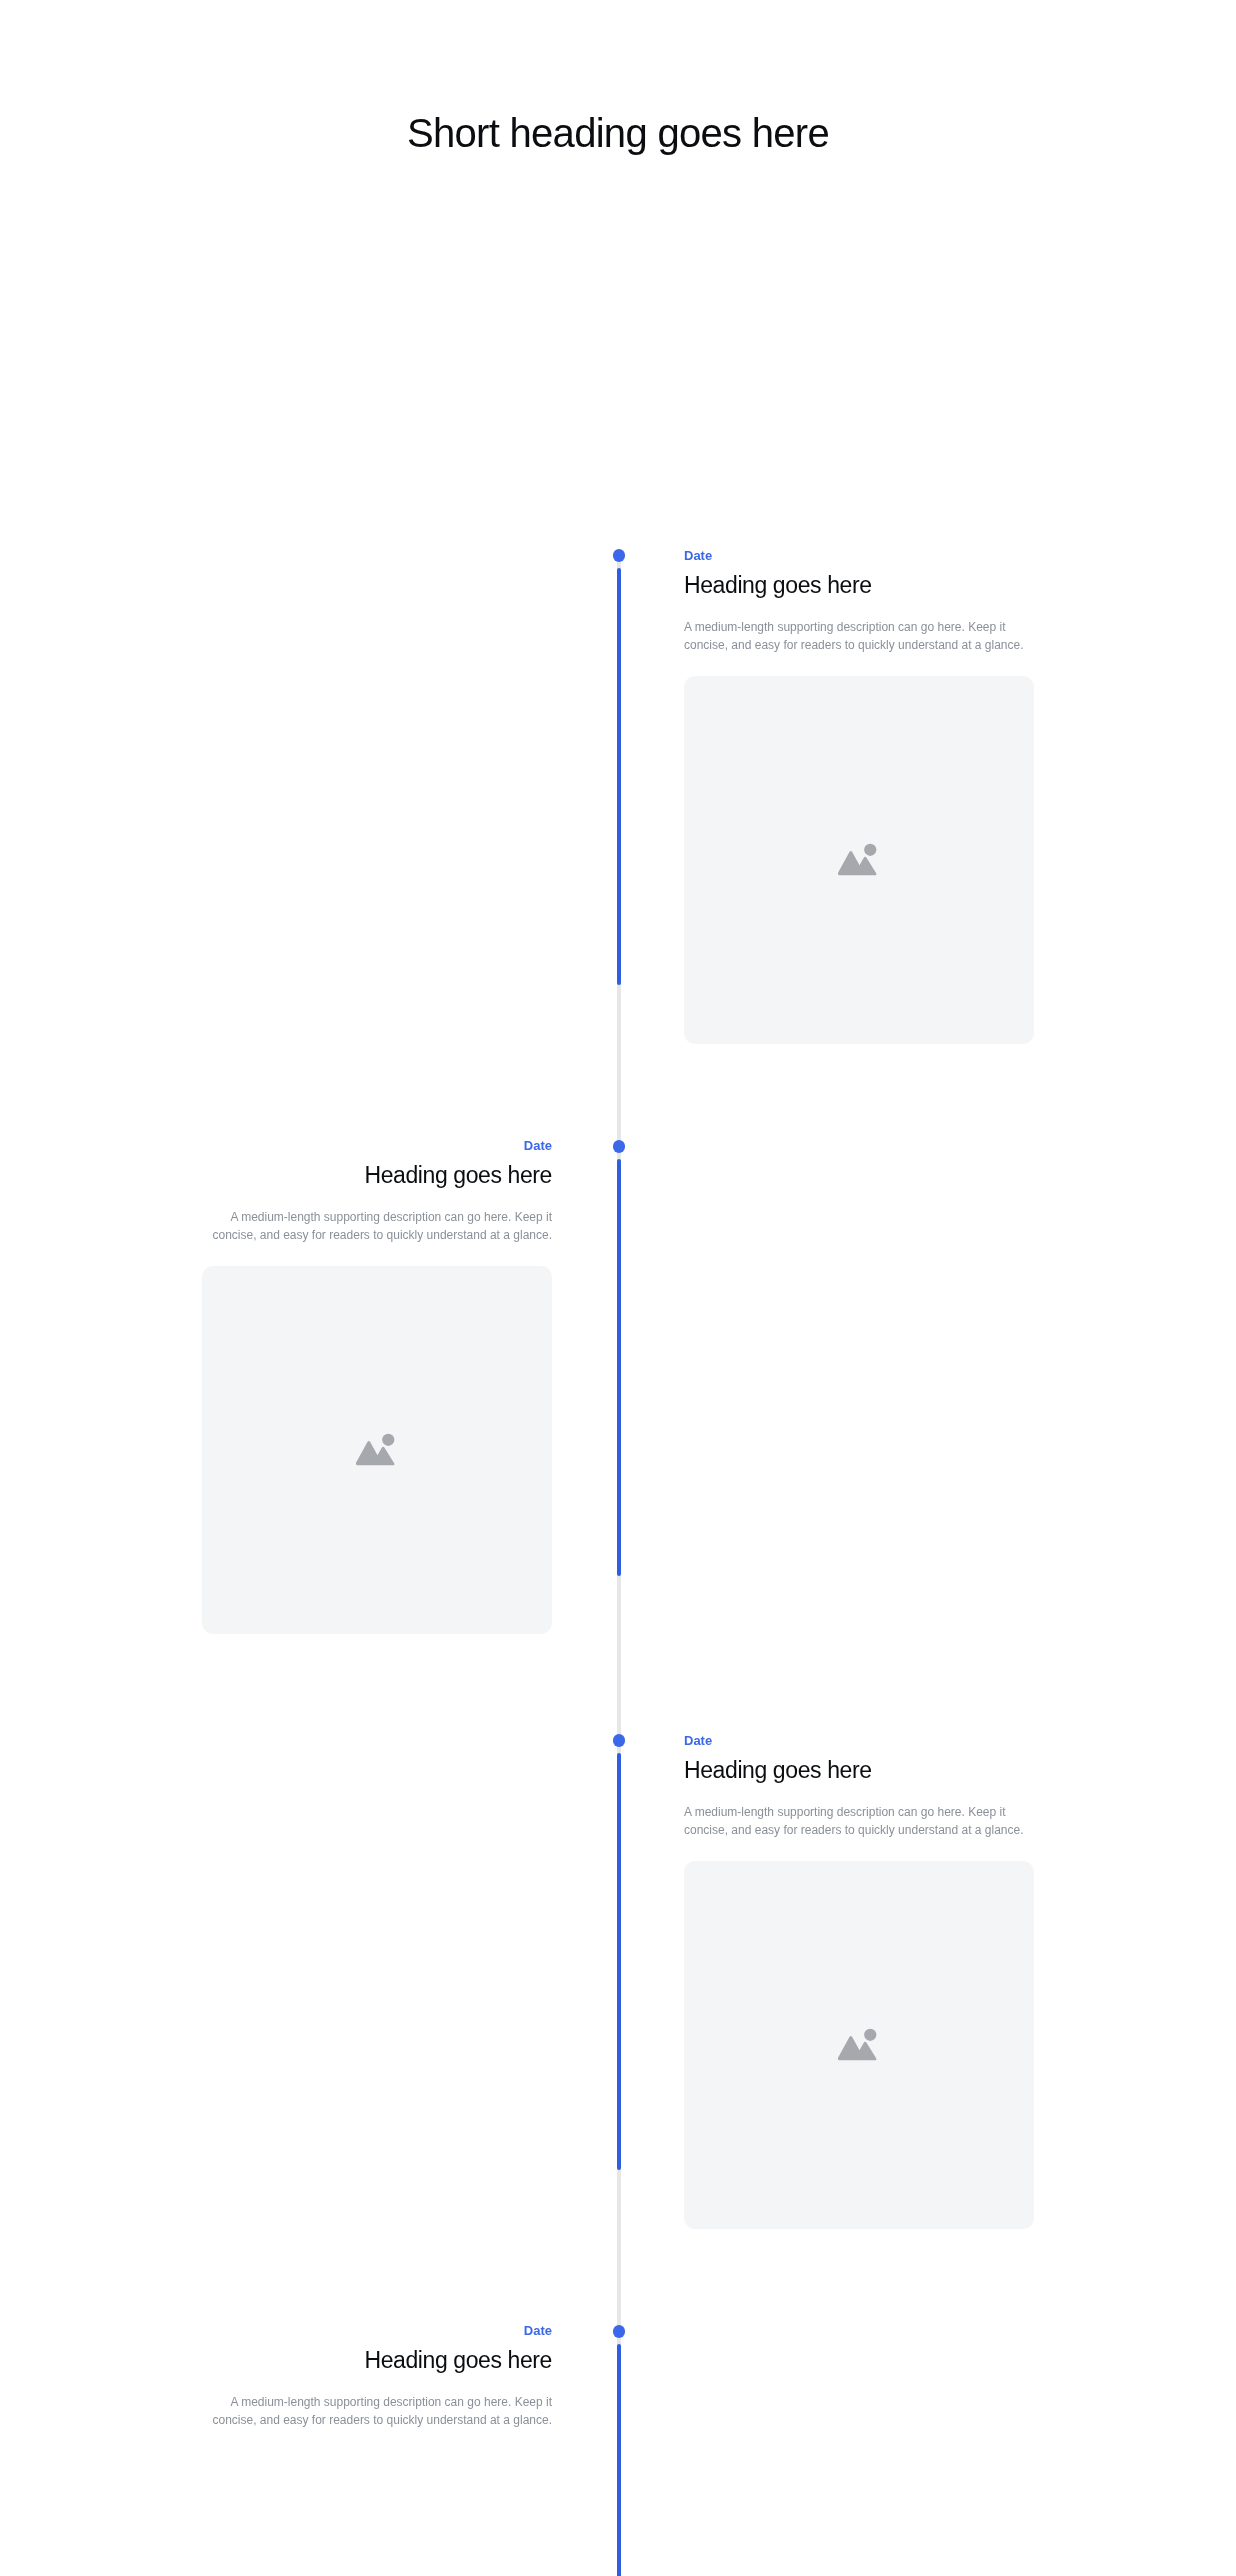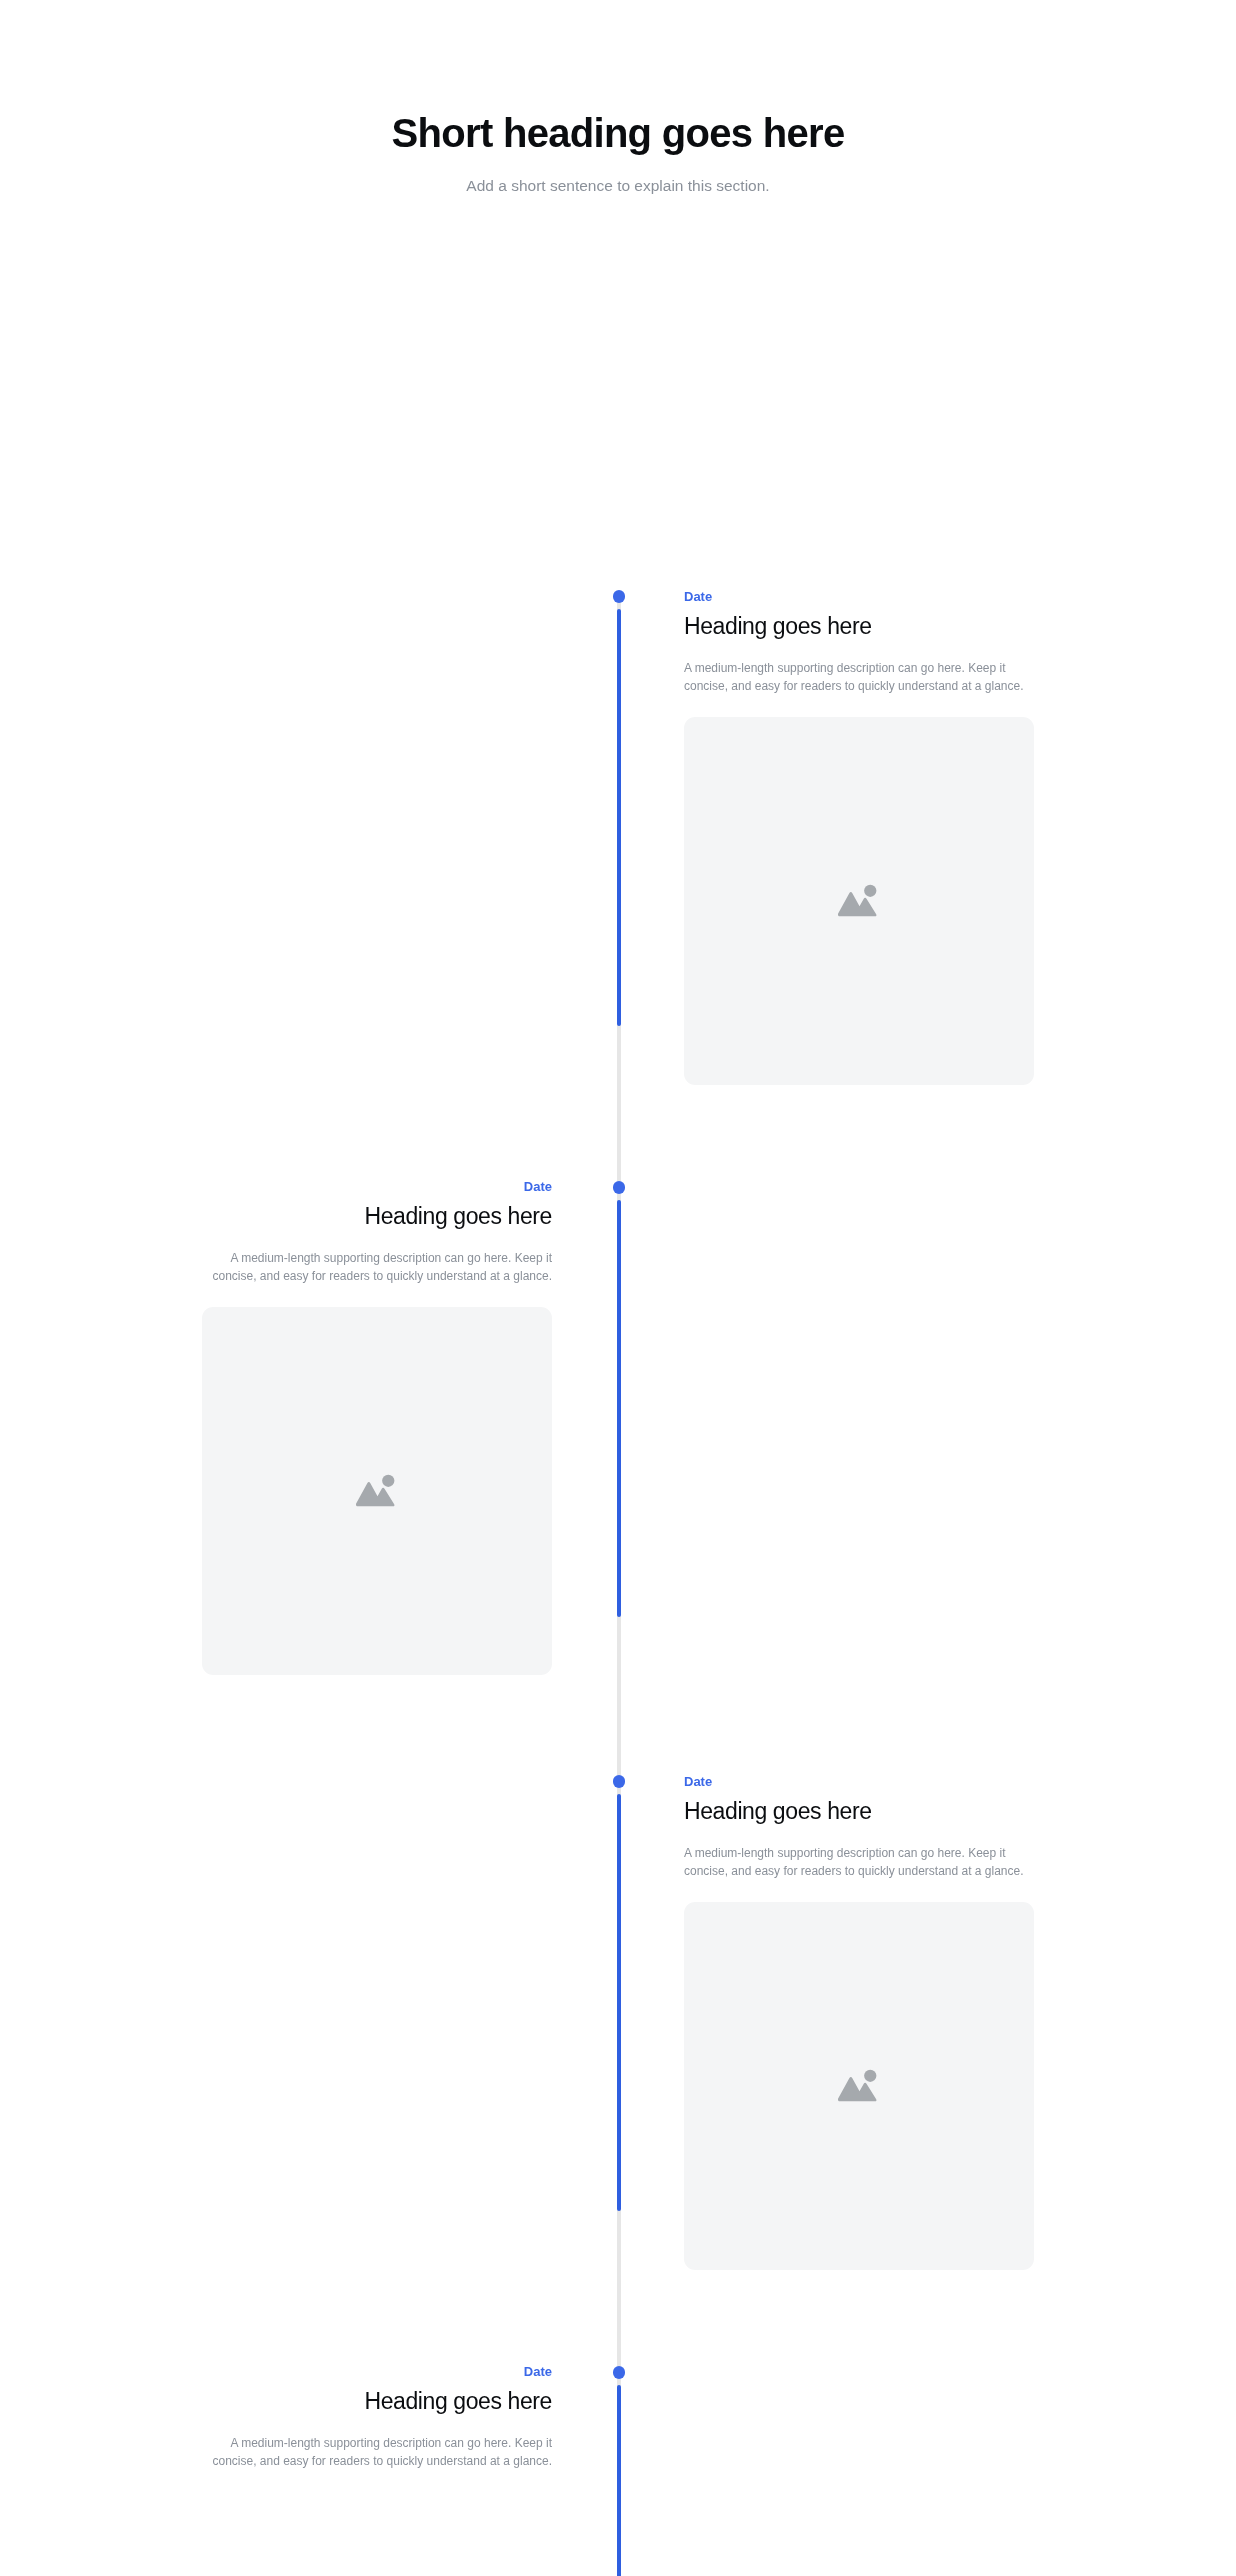--- a/index.html
+++ b/index.html
@@ -21,21 +21,21 @@
   .eyebrow {
     font-size:15.5px;
     font-weight:700;
     color:#3B68E8;
     letter-spacing:0.1px;
     line-height:1.2;
   }
   .headline {
     margin-top:14.4px;
     font-size:40px;
-    font-weight:700;
+    font-weight:400;
     color:#0B0D10;
     letter-spacing:-0.7px;
     line-height:1.12;
   }
   .subhead {
     margin-top:18.5px;
     font-size:15.5px;
     font-weight:400;
     color:#8A9099;
     line-height:1.45;
@@ -133,21 +133,20 @@
     align-items:center;
     justify-content:center;
   }
   .media svg { display:block; }
 </style>
 </head>
 <body>
 
 <div class="section-header">
   <h1 class="headline">Short heading goes here</h1>
-  <div class="subhead">Add a short sentence to explain this section.</div>
 </div>
 
 <div class="timeline">
 
   <div class="rail-base"></div>
 
   <div class="entry right" style="position:absolute; top:0; left:0;">
     <div class="dot" style="top:393px;"></div>
     <div class="rail-fill" style="top:412px; height:417px;"></div>
     <div class="entry-body" style="top:392px;">

